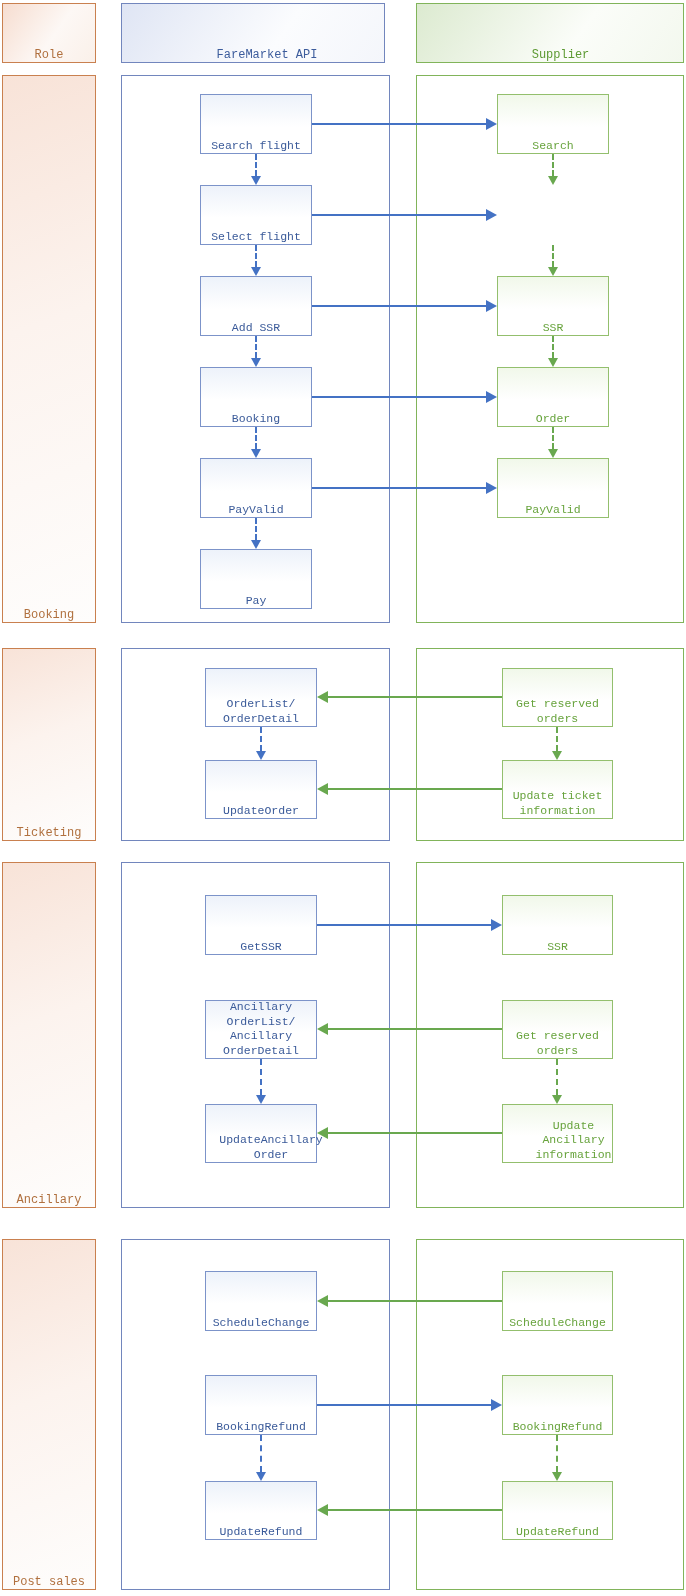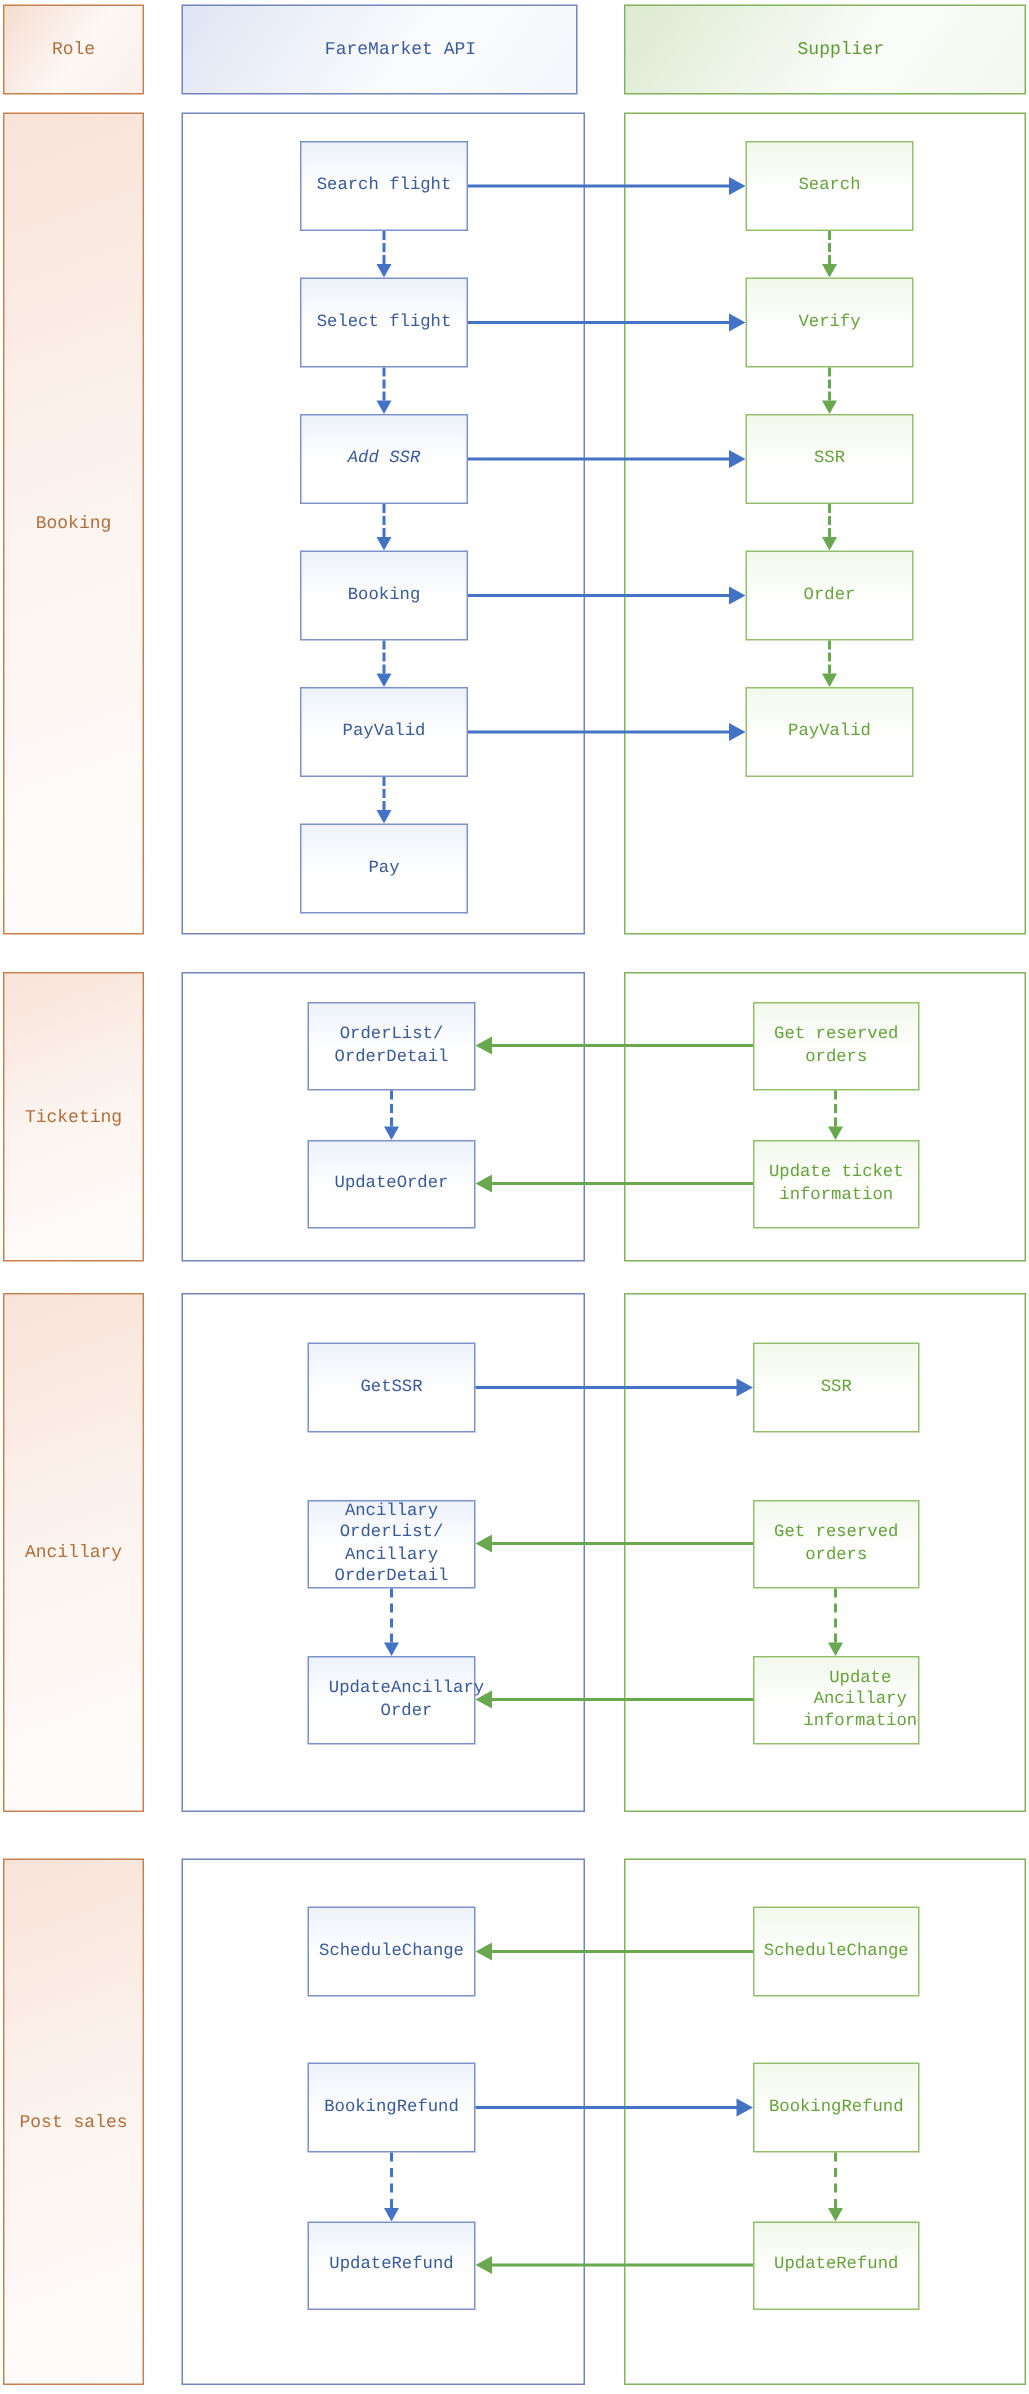--- a/index.html
+++ b/index.html
@@ -3,21 +3,21 @@
 <meta charset="utf-8">
 <style>
   html,body{margin:0;padding:0;background:#ffffff;}
   .canvas{
     position:relative;width:686px;height:1596px;background:#ffffff;overflow:hidden;
     font-family:"Liberation Mono","DejaVu Sans Mono",monospace;
     --blue:#4472C4; --green:#69A84F;
   }
   
   .hdr,.rolebox,.lane,.node{position:absolute;box-sizing:border-box;}
-  .hdr,.rolebox,.node{display:flex;align-items:center;justify-content:center;text-align:center;white-space:pre-line;}
+  .hdr,.rolebox,.node{display:flex;align-items:flex-end;justify-content:center;text-align:center;white-space:pre-line;}
   .hdr{font-size:12px;}
   .hdr.orange{border:1.5px solid #C9804F;color:#B0703E;background:linear-gradient(125deg,#f6ddd0 0%,#fdf8f5 55%,#faf0e9 100%);}
   .hdr.blue{border:1px solid #7286BD;color:#3C5C9C;background:linear-gradient(125deg,#dfe5f4 0%,#fbfcfe 60%,#f4f6fb 100%);}
   .hdr.green{border:1px solid #81B45A;color:#5D9A33;background:linear-gradient(125deg,#dcead0 0%,#fbfdf9 60%,#f3f8ee 100%);}
   .rolebox{border:1.5px solid #C9804F;color:#B0703E;font-size:12px;
     background:linear-gradient(160deg,#f8e3d8 0%,#fcf3ee 45%,#fefdfc 100%);}
   .lane{background:#ffffff;}
   .lane.blue{border:1px solid #7286BD;}
   .lane.green{border:1px solid #81B45A;}
   .node{font-size:11.5px;line-height:14.5px;}
@@ -54,27 +54,26 @@
   </div>
 
   <div class="rolebox" style="left:2px;top:75px;width:94px;height:548px;">
     <span>Booking</span>
   </div>
   <div class="lane blue" style="left:121px;top:75px;width:269px;height:548px;"></div>
   <div class="lane green" style="left:416px;top:75px;width:268px;height:548px;"></div>
 
   <div class="node blue" style="left:200px;top:94px;width:112px;height:60px;">Search flight</div>
   <div class="node blue" style="left:200px;top:185px;width:112px;height:60px;">Select flight</div>
-  <div class="node blue" style="left:200px;top:276px;width:112px;height:60px;font-style:italic;">Add SSR</div>
+  <div class="node blue" style="left:200px;top:276px;width:112px;height:60px;">Add SSR</div>
   <div class="node blue" style="left:200px;top:367px;width:112px;height:60px;">Booking</div>
   <div class="node blue" style="left:200px;top:458px;width:112px;height:60px;">PayValid</div>
   <div class="node blue" style="left:200px;top:549px;width:112px;height:60px;">Pay</div>
 
   <div class="node green" style="left:497px;top:94px;width:112px;height:60px;">Search</div>
-  <div class="node green" style="left:497px;top:185px;width:112px;height:60px;">Verify</div>
   <div class="node green" style="left:497px;top:276px;width:112px;height:60px;">SSR</div>
   <div class="node green" style="left:497px;top:367px;width:112px;height:60px;">Order</div>
   <div class="node green" style="left:497px;top:458px;width:112px;height:60px;">PayValid</div>
 
   <div class="ha blue right" style="left:312px;top:118px;width:185px;">
       <span class="shaft"></span>
       <span class="head"></span>
     </div>
   <div class="ha blue right" style="left:312px;top:209px;width:185px;">
       <span class="shaft"></span>

